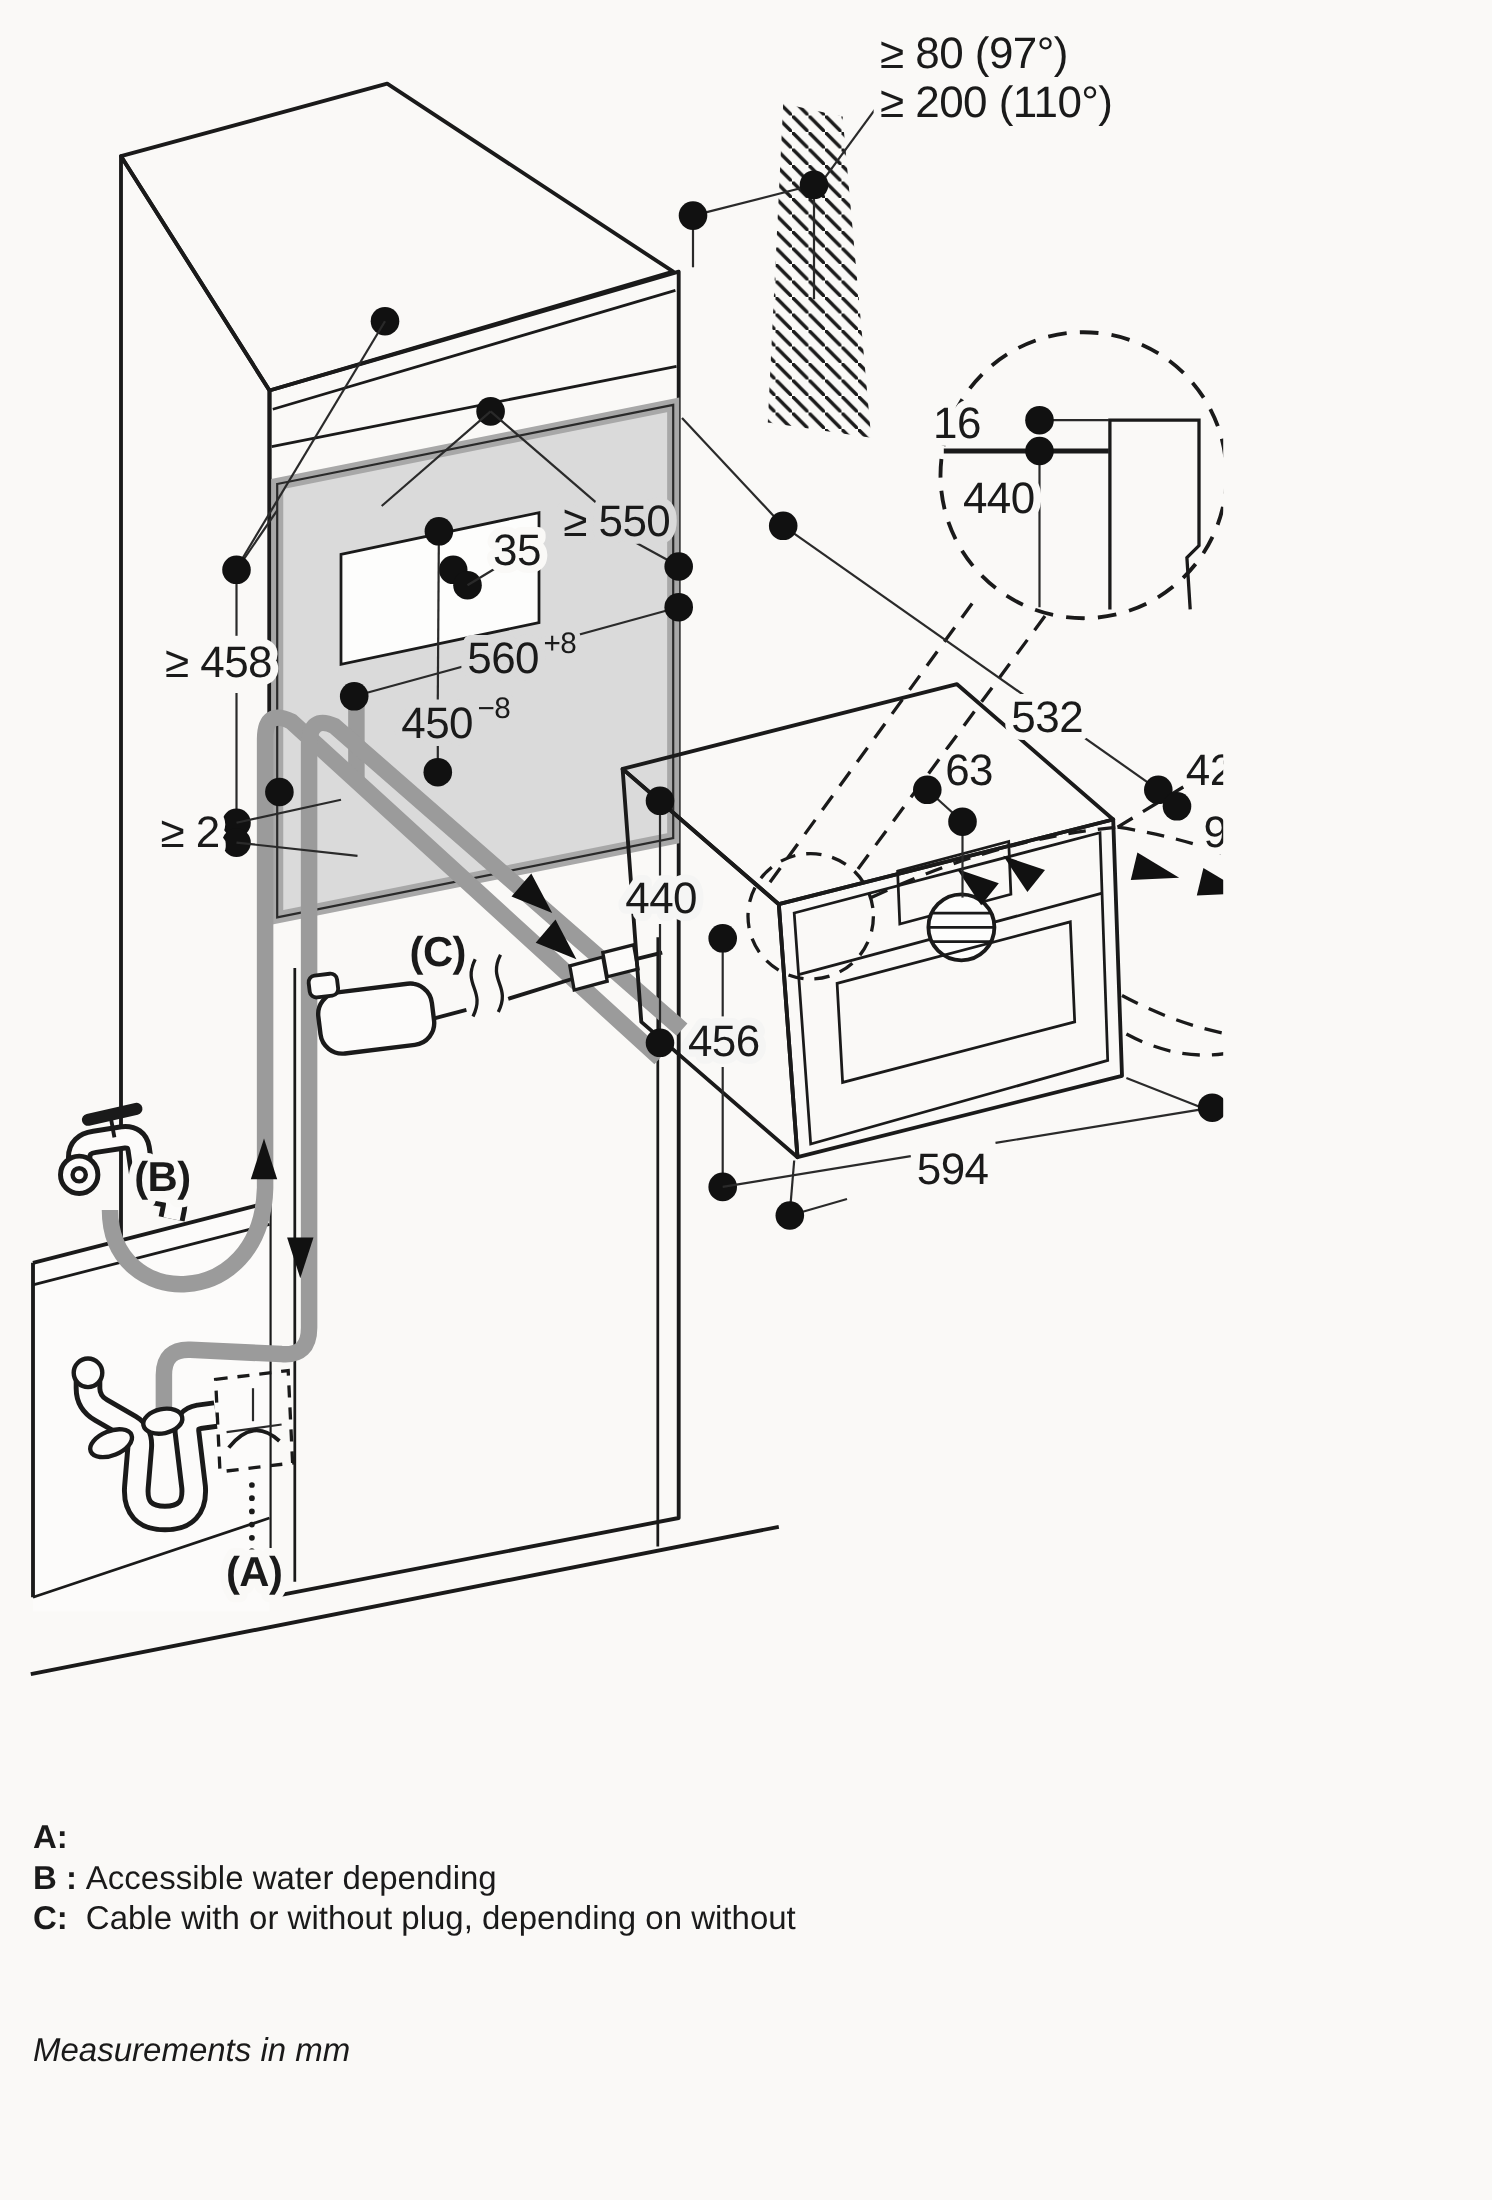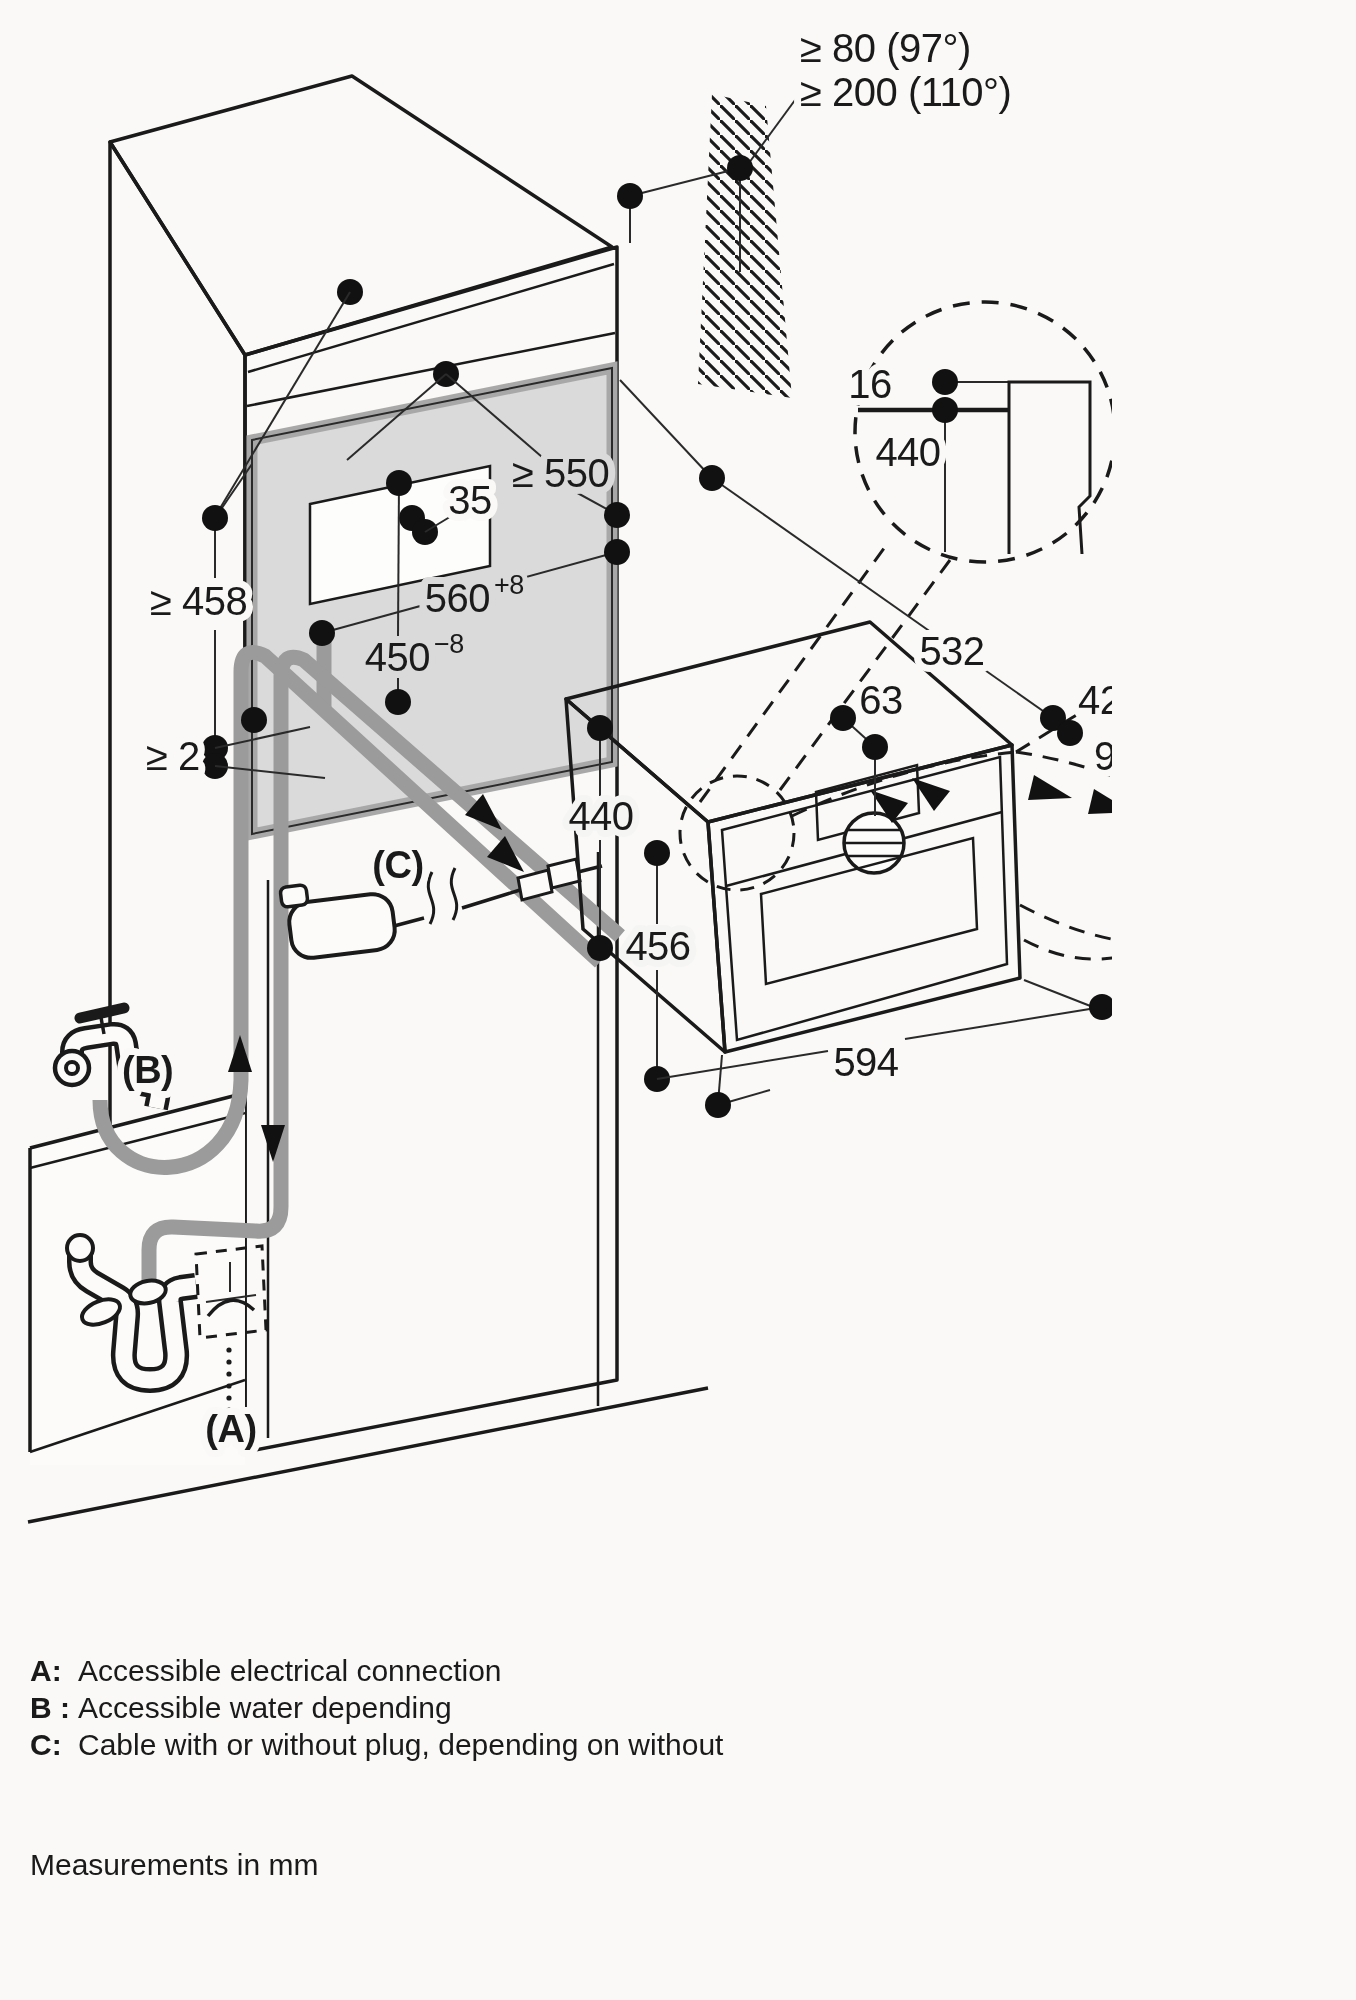--- a/index.html
+++ b/index.html
@@ -14,21 +14,21 @@
   .t-bold{font-weight:700;font-size:38px;}
   .ln{stroke:#1a1a1a;stroke-width:3.5;fill:none;stroke-linejoin:round;}
   .ln2{stroke:#1a1a1a;stroke-width:2.5;fill:none;}
   .dim{stroke:#2a2a2a;stroke-width:2;fill:none;}
   .dsh{stroke:#1a1a1a;stroke-width:3;fill:none;stroke-dasharray:16 11;}
   .dot{fill:#111;}
   .hose{stroke:#9b9b9b;stroke-width:15;fill:none;}
   .legend{position:absolute;left:30px;top:1652px;font-size:30px;line-height:37px;}
   .legend .row{display:flex;}
   .legend .k{font-weight:700;min-width:48px;}
-  .footnote{position:absolute;left:30px;top:1848px;font-size:30px;}
+  .footnote{position:absolute;left:30px;top:1848px;font-size:30px;font-style:italic;}
 </style>
 </head>
 <body>
 
 <div id="stage">
 <svg width="1356" height="2000" viewBox="0 0 1356 2000">
   <defs>
     <pattern id="hatch" patternUnits="userSpaceOnUse" width="15" height="15">
       <path d="M-2,-2 L17,17" stroke="#1a1a1a" stroke-width="3.2"></path>
     </pattern>
@@ -261,21 +261,20 @@
 
     <text class="t t-bold" x="398" y="878" text-anchor="middle">(C)</text>
     <text class="t t-bold" x="122" y="1083">(B)</text>
     <text class="t t-bold" x="231" y="1442" text-anchor="middle">(A)</text>
   </g>
 </svg>
 
 <div class="legend">
   <div class="row">
     <span class="k">A:</span>
-    <span>Accessible electrical connection</span>
   </div>
   <div class="row">
     <span class="k">B :</span>
     <span>Accessible water depending</span>
   </div>
   <div class="row">
     <span class="k">C:</span>
     <span>Cable with or without plug, depending on without</span>
   </div>
 </div>

